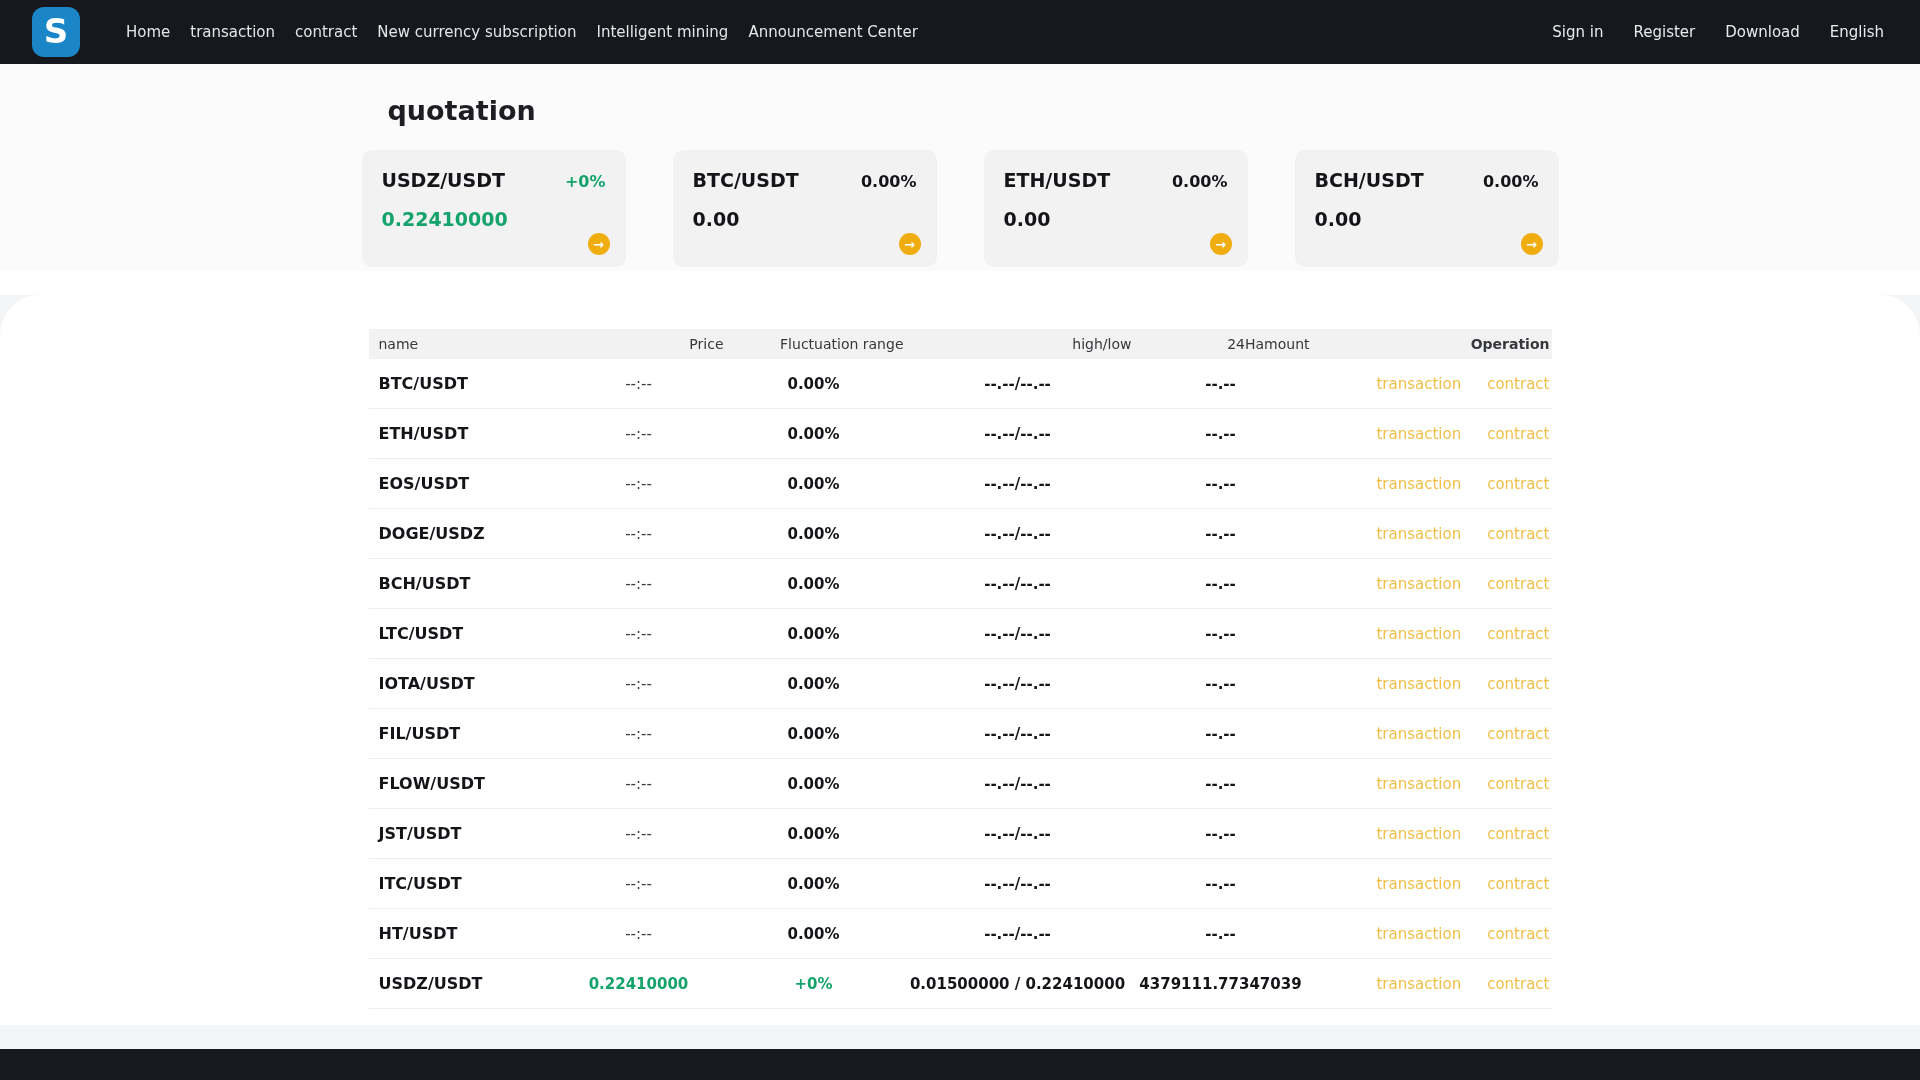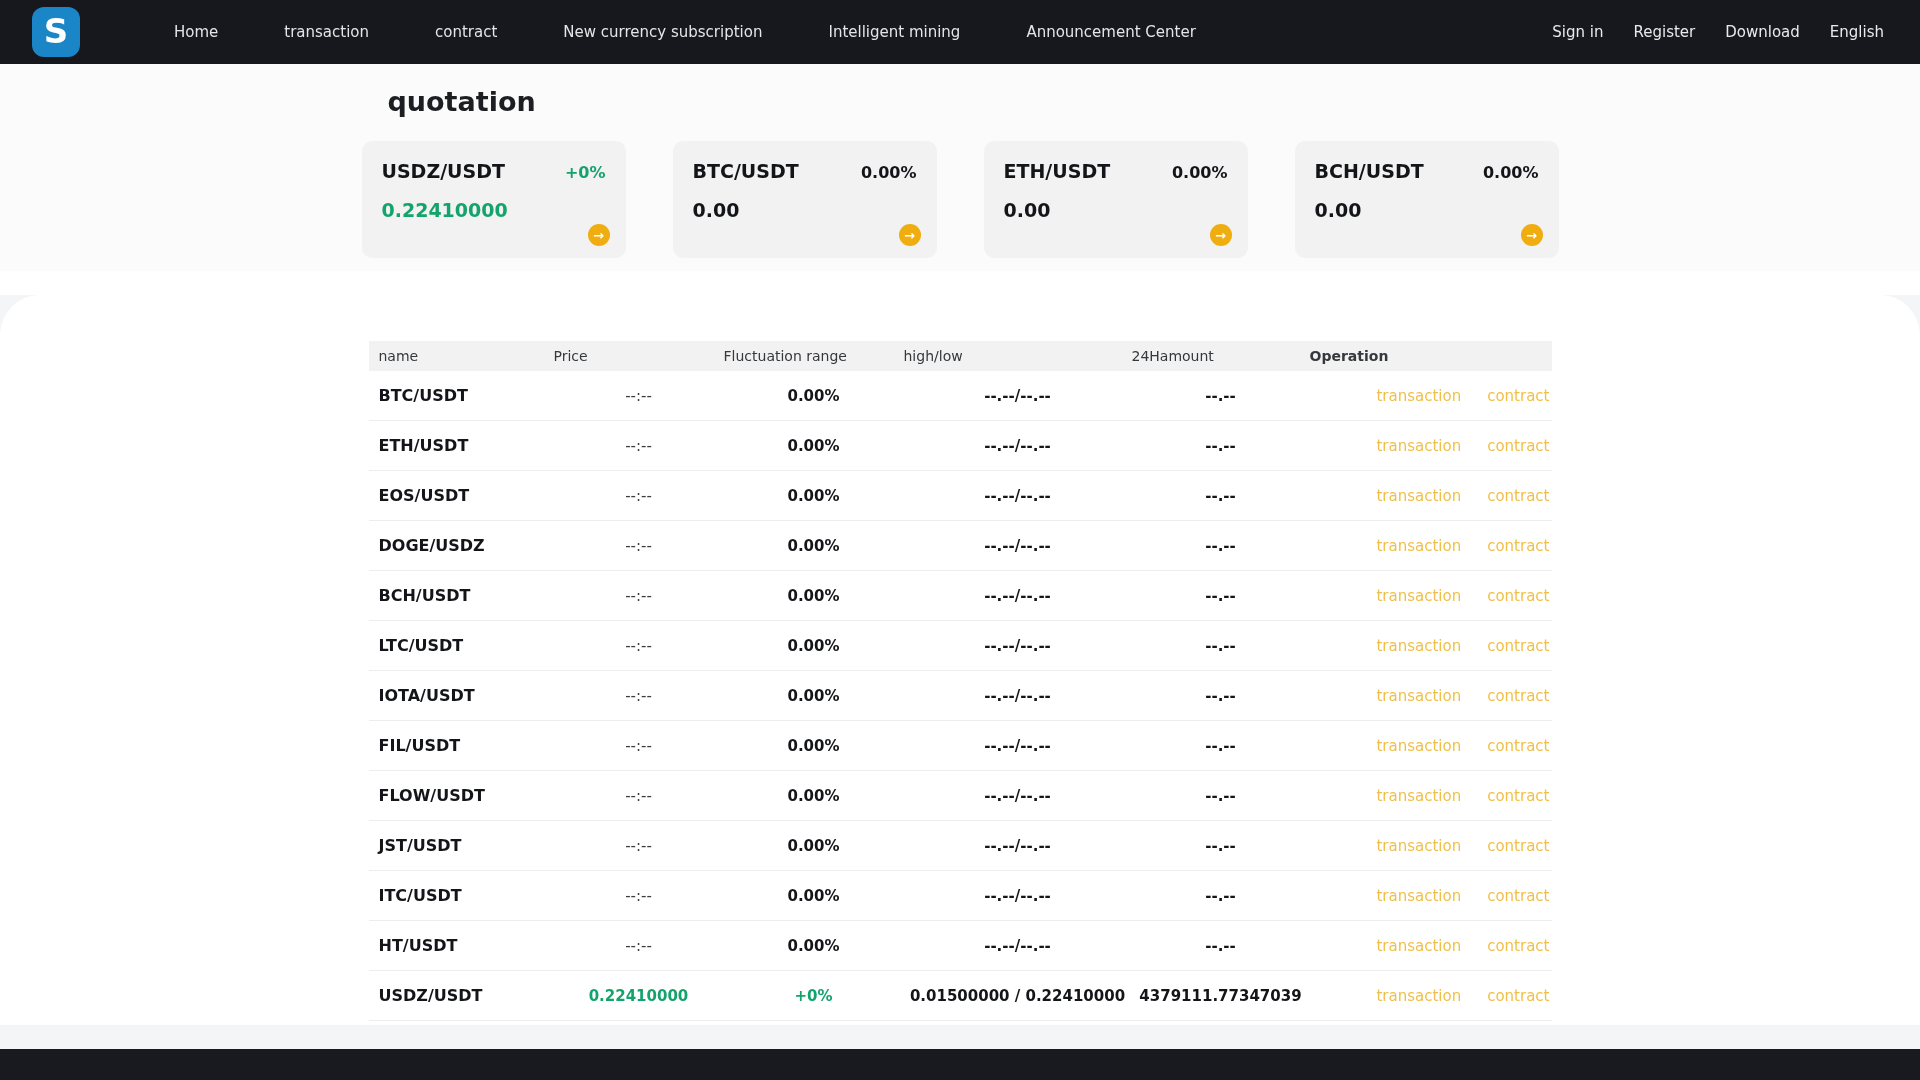--- a/index.html
+++ b/index.html
@@ -25,31 +25,31 @@
     margin-right: 46px;
     cursor: pointer;
   }
   .logo span {
     color: #ffffff;
     font-size: 34px;
     font-weight: bold;
     line-height: 1;
     transform: translateY(-1px);
   }
-  .nav-left { display: flex; align-items: center; gap: 66px; margin-left: 48px; }
+  .nav-left { display: flex; align-items: center; gap: 20px; }
   .nav-left .nav-item {
     color: #e4e5e7; font-size: 15px; cursor: pointer; white-space: nowrap;
   }
   .nav-right { margin-left: auto; display: flex; align-items: flex-start; gap: 30px; }
   .nav-right .nav-item {
     color: #e9eaec; font-size: 15px; cursor: pointer; white-space: nowrap;
   }
 
   
-  .hero { background: #fbfbfc; padding: 22px 0 4px; height: 207px; }
+  .hero { background: #fbfbfc; padding: 31px 0 4px; height: 207px; }
   .hero-inner { width: 1197px; margin: 0 auto; }
   .hero-title {
     font-size: 27px; line-height: 31px; font-weight: bold;
     color: #1d1e22; padding-left: 26px; margin-bottom: 24px;
   }
   .cards { display: flex; gap: 47px; }
   .card {
     width: 264px; height: 117px;
     background: #f2f2f3;
     border-radius: 10px;
@@ -73,33 +73,33 @@
 
   
   .main { background: #f4f5f6; height: 754px; }
   .panel {
     background: #ffffff;
     border-radius: 40px 40px 0 0;
     height: 730px;
     margin-top: 24px;
     padding-top: 30px;
   }
-  .mtable { width: 1183px; margin: 16px auto; }
+  .mtable { width: 1183px; margin: 4px auto; }
   .thead, .trow {
     display: grid;
     grid-template-columns: 185px 170px 180px 228px 178px 1fr;
     align-items: center;
   }
   .thead {
     height: 30px;
     background: #f2f2f2;
     font-size: 14px;
     color: #35383c;
   }
-  .thead .cell { text-align: left; }
+  .thead .cell { text-align: right; }
   .thead .cell.name { text-align: left; padding-left: 10px; }
   .thead .cell.op { padding-right: 2px; font-weight: bold; }
   .trow { height: 50px; border-bottom: 1px solid #ededef; }
   .trow .cell { text-align: center; font-size: 15px; font-weight: bold; color: #141519; }
   .trow .cell.name { text-align: left; padding-left: 10px; font-size: 16px; }
   .trow .cell.price { font-weight: normal; color: #3b3e43; }
   .trow .cell.price.green { font-weight: bold; }
   .trow .cell.op { display: flex; justify-content: flex-end; gap: 26px; padding-right: 2px; }
   .link {
     color: #f0bf47; font-size: 15px; font-weight: normal; cursor: pointer;

